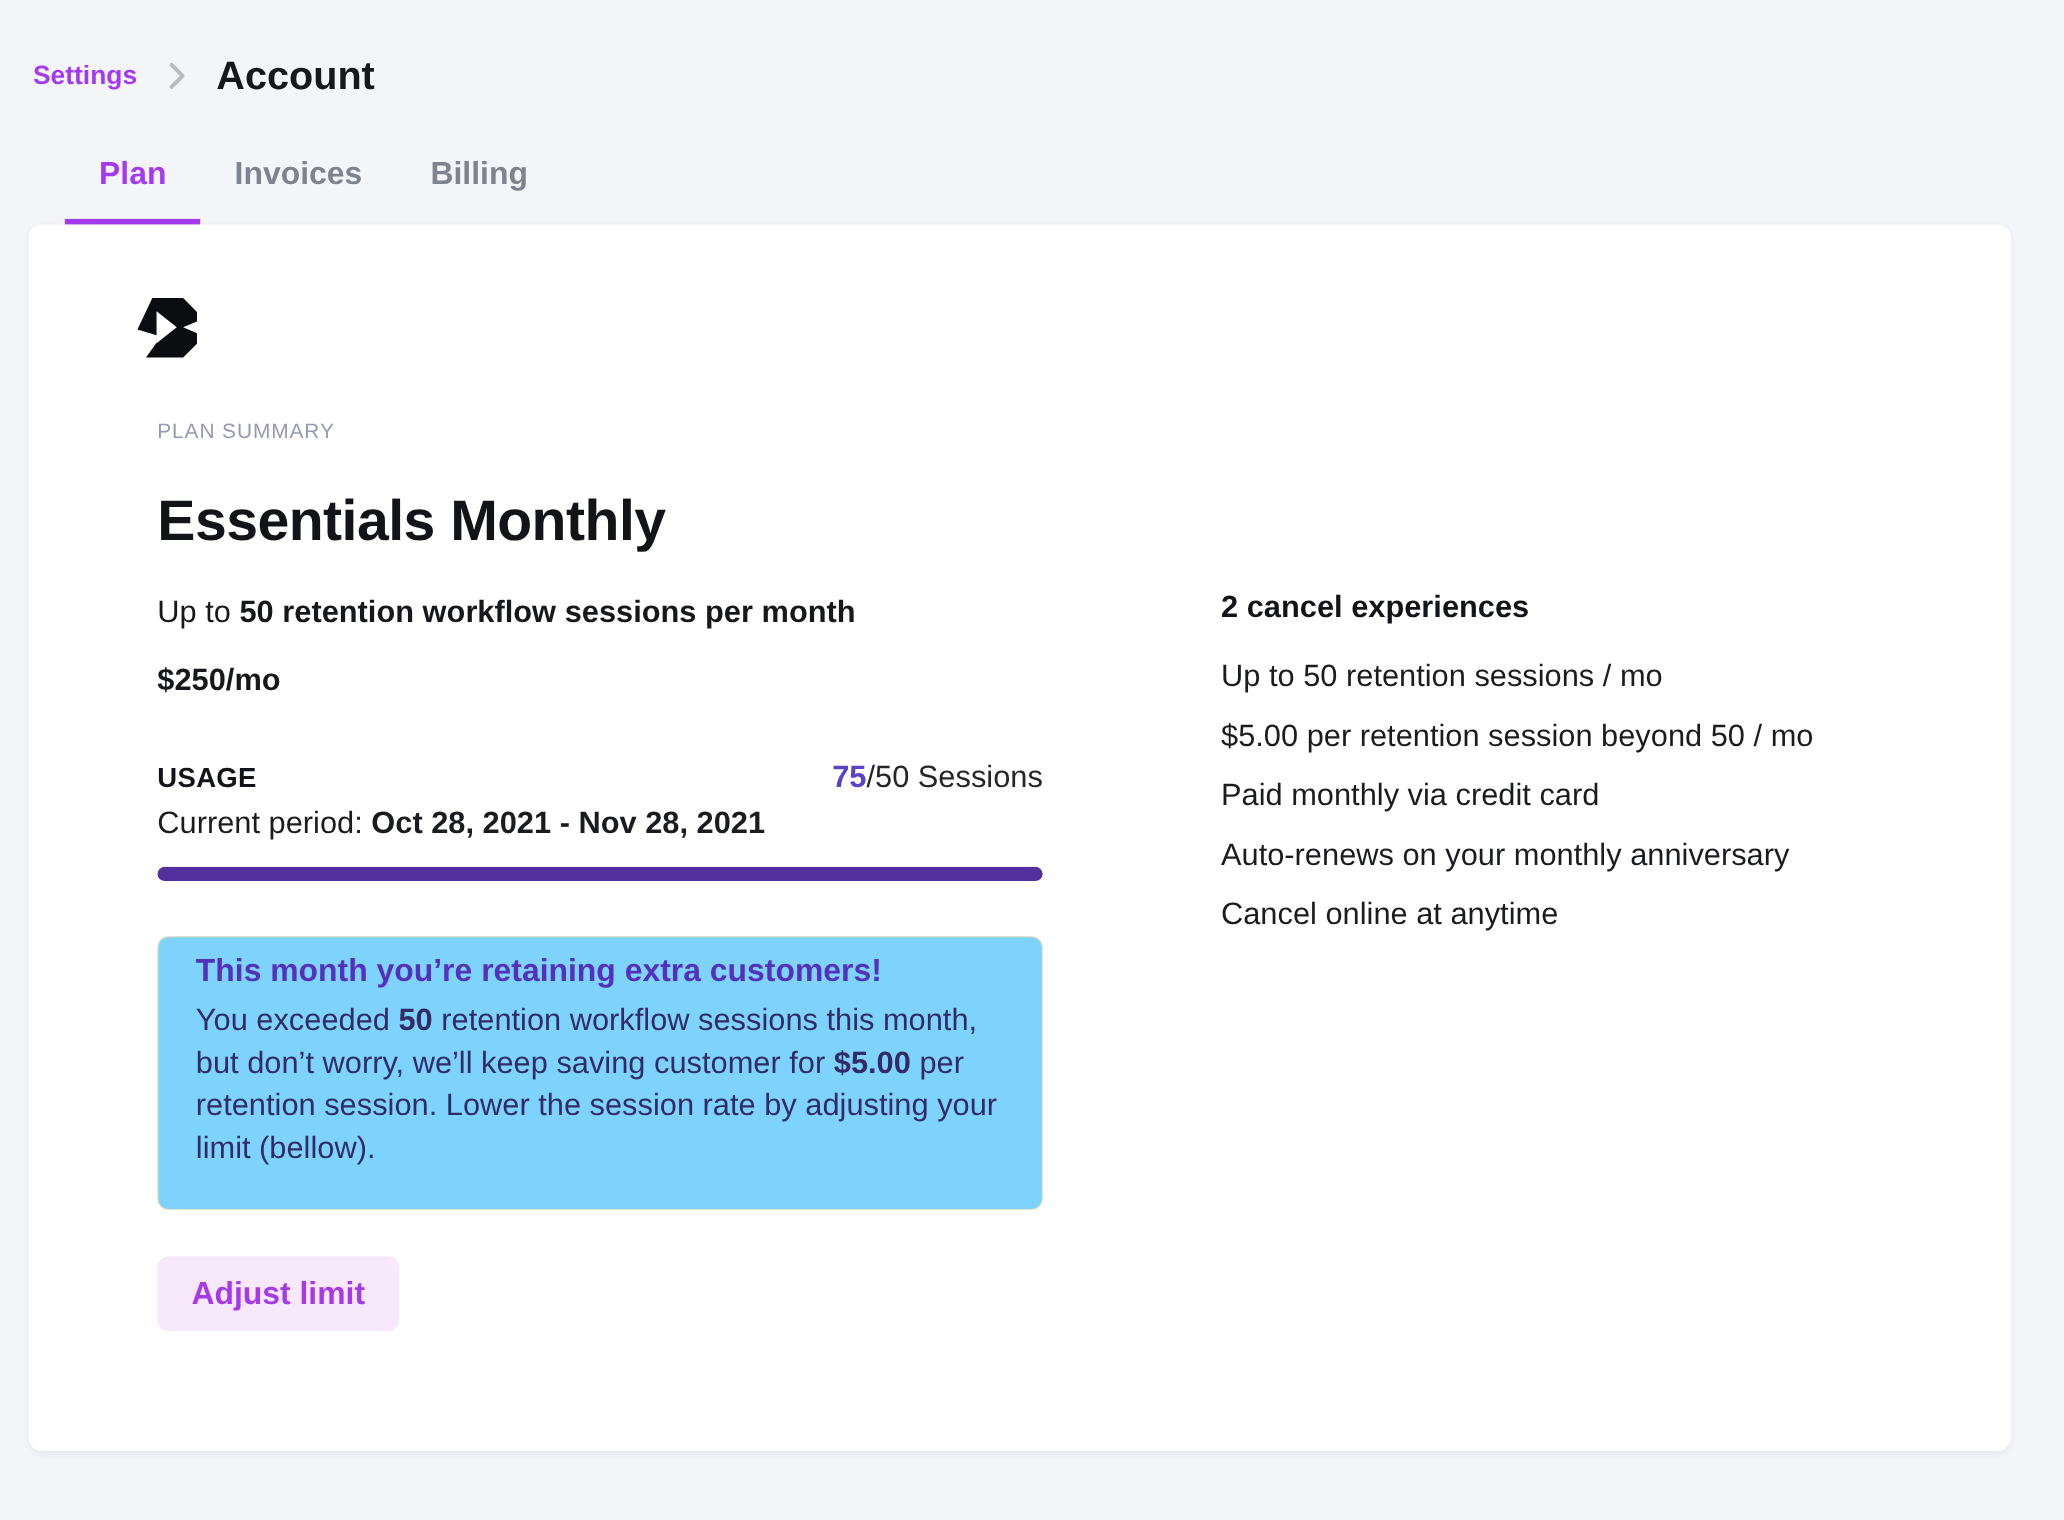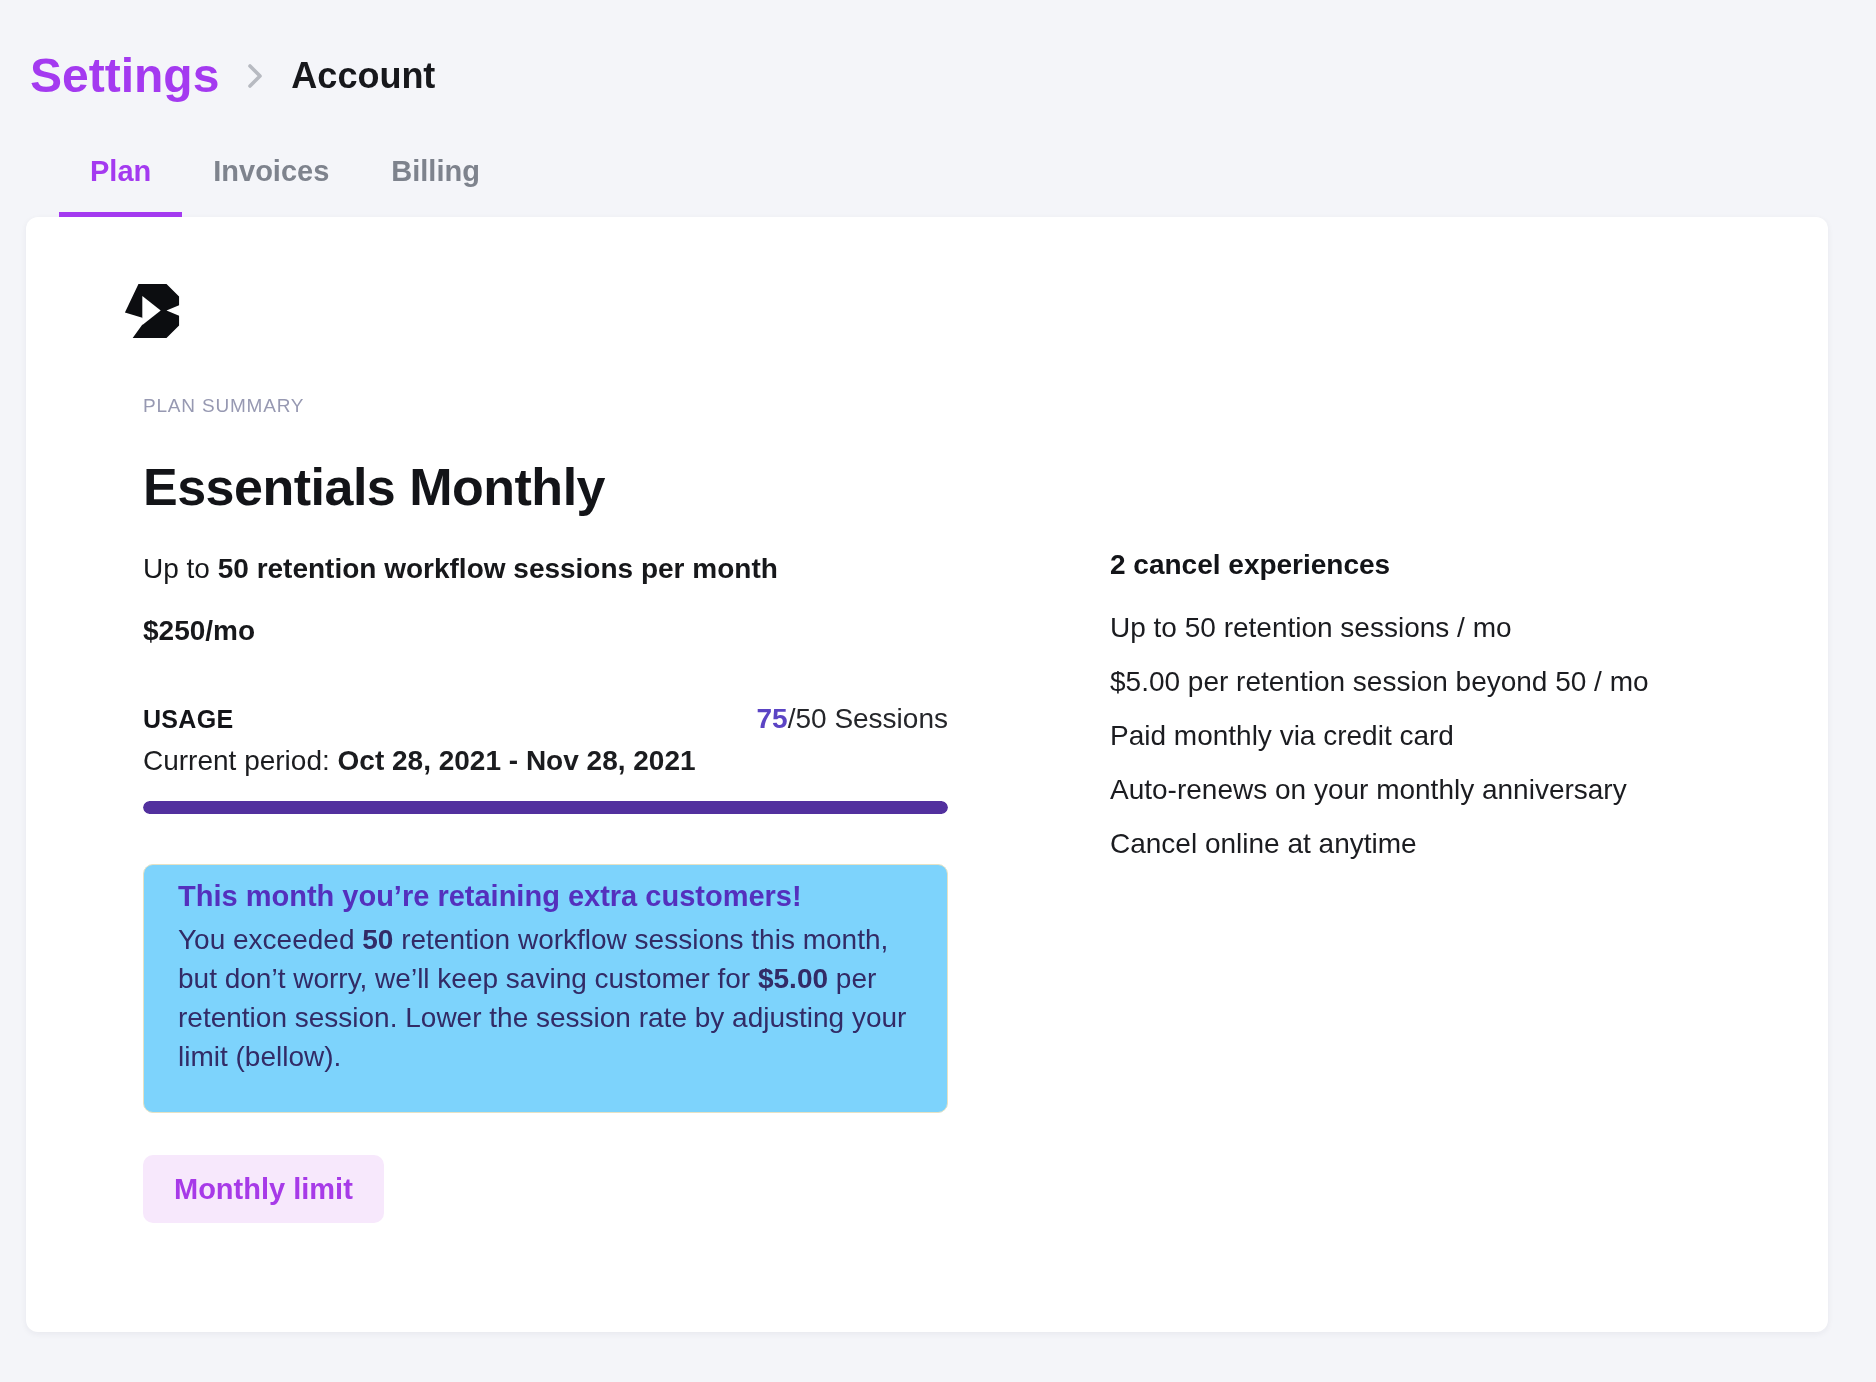--- a/index.html
+++ b/index.html
@@ -6,21 +6,21 @@
   html, body {
     width: 1876px; height: 1382px;
     background: #f4f5f9;
     font-family: "Liberation Sans", sans-serif;
     color: #17181b;
     overflow: hidden;
   }
   .header { padding: 48px 0 0 30px; }
   .breadcrumb { display: flex; align-items: center; gap: 28px; }
   .crumb-parent {
-    font-size: 48px; font-weight: bold; color: #a43af0; cursor: pointer;
+    font-size: 24px; font-weight: bold; color: #a43af0; cursor: pointer;
   }
   .crumb-sep { display: flex; align-items: center; }
   .crumb-current { font-size: 36px; font-weight: bold; color: #17181c; }
 
   .tabs { margin: 52px 0 0 29px; display: flex; }
   .tab {
     font-size: 29px; font-weight: bold; color: #7e838d;
     padding: 0 31px 24px 31px;
     border-bottom: 5px solid transparent;
     cursor: pointer; background: none; outline: none;
@@ -143,21 +143,21 @@
           <div class="progress-fill" style="width:100%"></div>
         </div>
       </div>
 
       <div class="notice">
         <div class="notice-title">This month you’re retaining extra customers!</div>
         <div class="notice-body"><span>You exceeded </span><b>50</b><span> retention workflow sessions this month, but don’t worry, we’ll keep saving customer for </span><b>$5.00</b><span> per retention session. Lower the session rate by adjusting your limit (bellow).</span></div>
       </div>
 
       <div class="actions">
-        <button class="action-btn">Monthly limit</button>
+        <button class="action-btn">Adjust limit</button>
       </div>
     </div>
 
     <div class="right-col">
       <div class="includes-heading">2 cancel experiences</div>
       <ul class="includes-list">
         <li class="includes-item">Up to 50 retention sessions / mo</li>
         <li class="includes-item">$5.00 per retention session beyond 50 / mo</li>
         <li class="includes-item">Paid monthly via credit card</li>
         <li class="includes-item">Auto-renews on your monthly anniversary</li>

